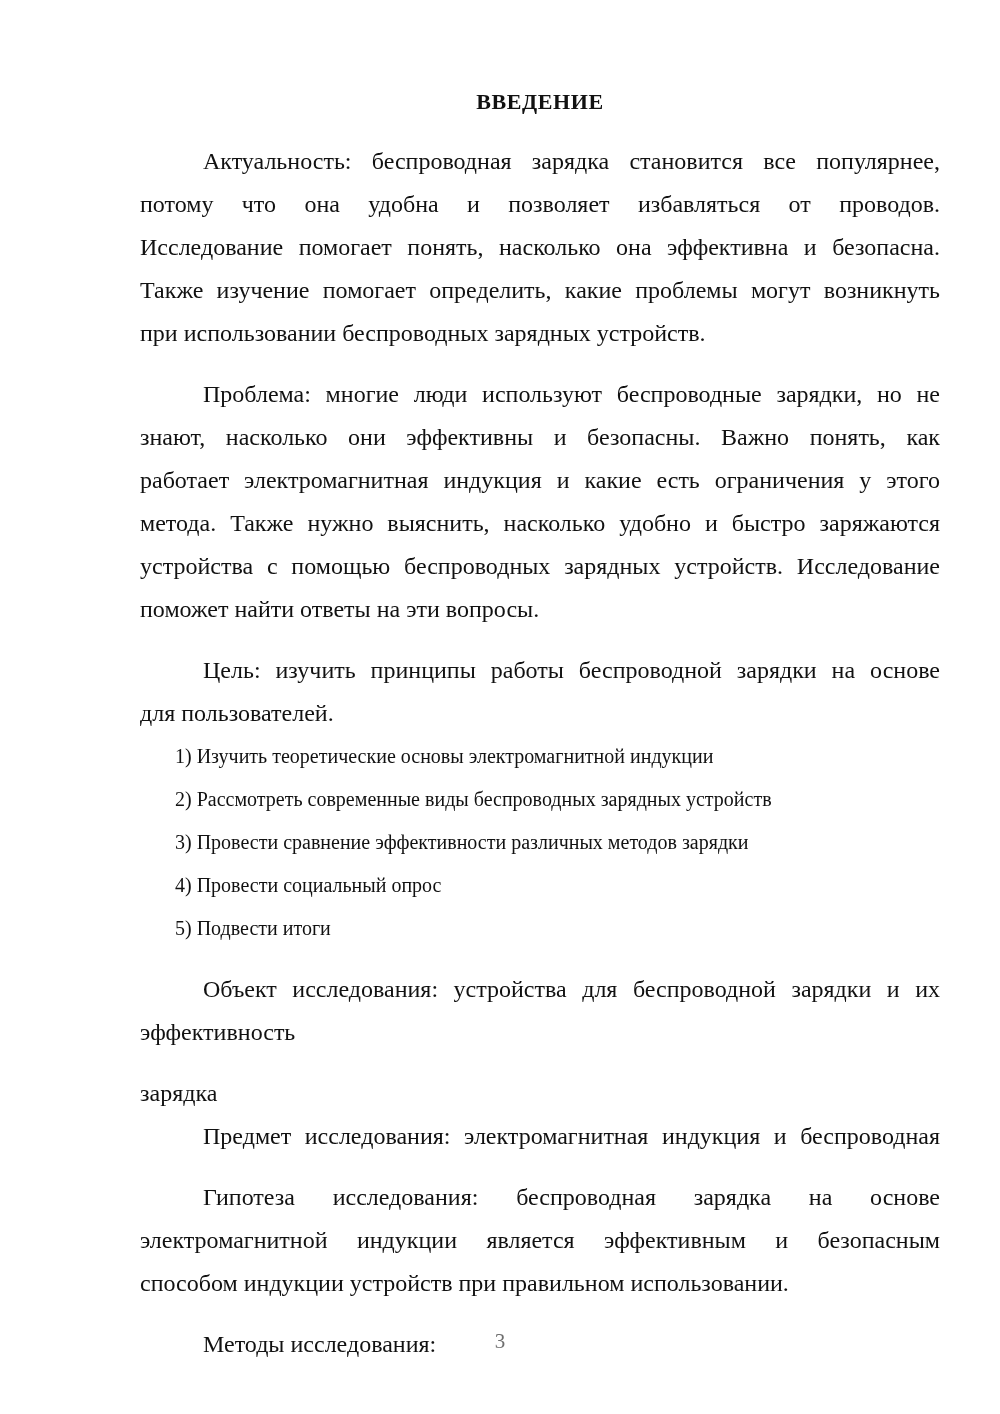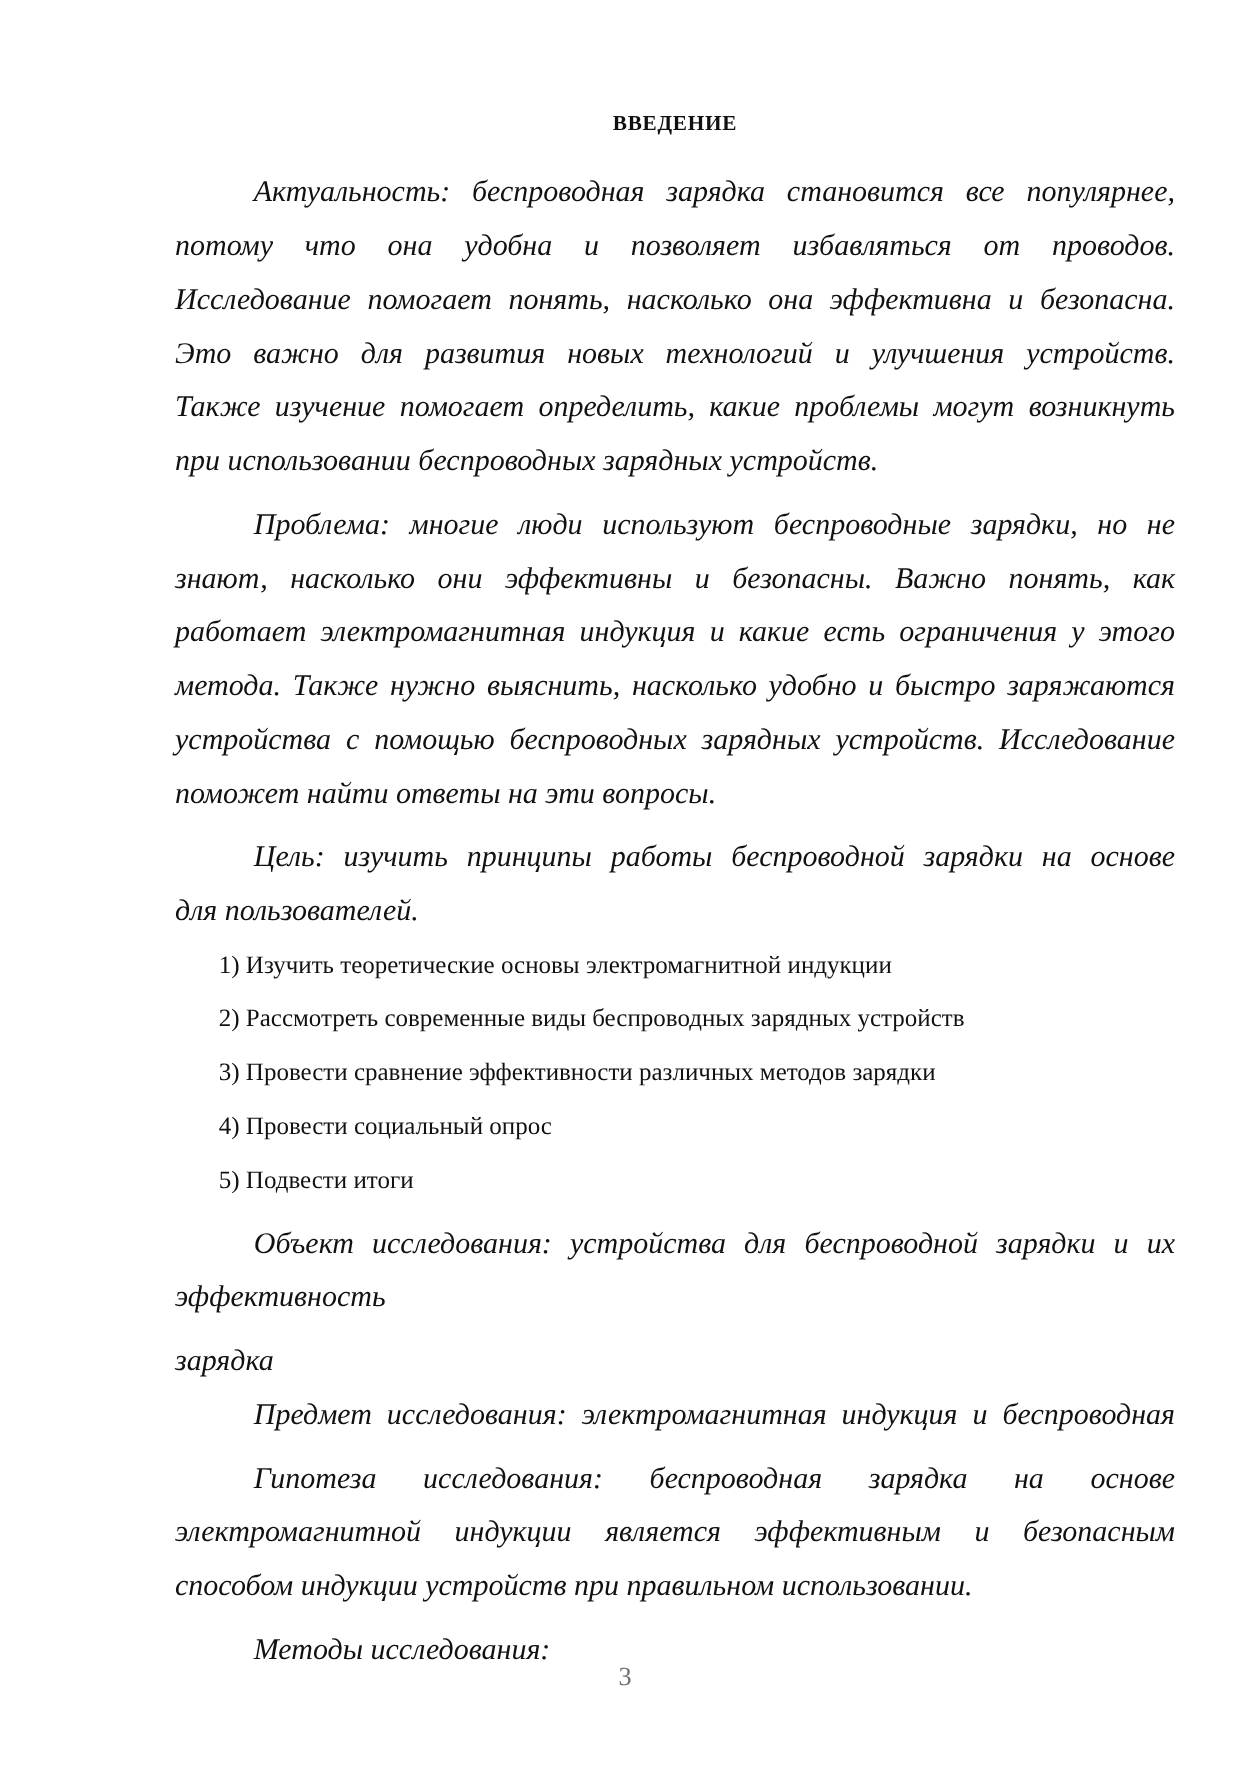--- a/index.html
+++ b/index.html
@@ -28,34 +28,33 @@
   }
 
   .content {
     position: absolute;
     left: 140px;
     top: 88px;
     width: 800px;
   }
 
   .doc-title {
-    font-size: 17px;
+    font-size: 22px;
     font-weight: bold;
     text-align: center;
     letter-spacing: 0.6px;
     margin: 0 0 24px 0;
     line-height: 1.25;
   }
 
   
   .para {
-    margin: 8px 0 0 0;
+    margin: 18px 0 0 0;
     font-size: 24px;
     line-height: 43px;
-    font-style: italic;
   }
 
   .ln {
     display: block;
     text-align: justify;
     text-align-last: justify;
     white-space: nowrap;
   }
   .ln.last {
     text-align: left;
@@ -100,21 +99,20 @@
 <div class="page">
 
   <div class="content">
 
     <h1 class="doc-title">ВВЕДЕНИЕ</h1>
 
     <div class="para">
       <span class="ln indent">Актуальность: беспроводная зарядка становится все популярнее,</span>
       <span class="ln">потому что она удобна и позволяет избавляться от проводов.</span>
       <span class="ln">Исследование помогает понять, насколько она эффективна и безопасна.</span>
-      <span class="ln">Это важно для развития новых технологий и улучшения устройств.</span>
       <span class="ln">Также изучение помогает определить, какие проблемы могут возникнуть</span>
       <span class="ln last">при использовании беспроводных зарядных устройств.</span>
     </div>
 
     <div class="para">
       <span class="ln indent">Проблема: многие люди используют беспроводные зарядки, но не</span>
       <span class="ln">знают, насколько они эффективны и безопасны. Важно понять, как</span>
       <span class="ln">работает электромагнитная индукция и какие есть ограничения у этого</span>
       <span class="ln">метода. Также нужно выяснить, насколько удобно и быстро заряжаются</span>
       <span class="ln">устройства с помощью беспроводных зарядных устройств. Исследование</span>

